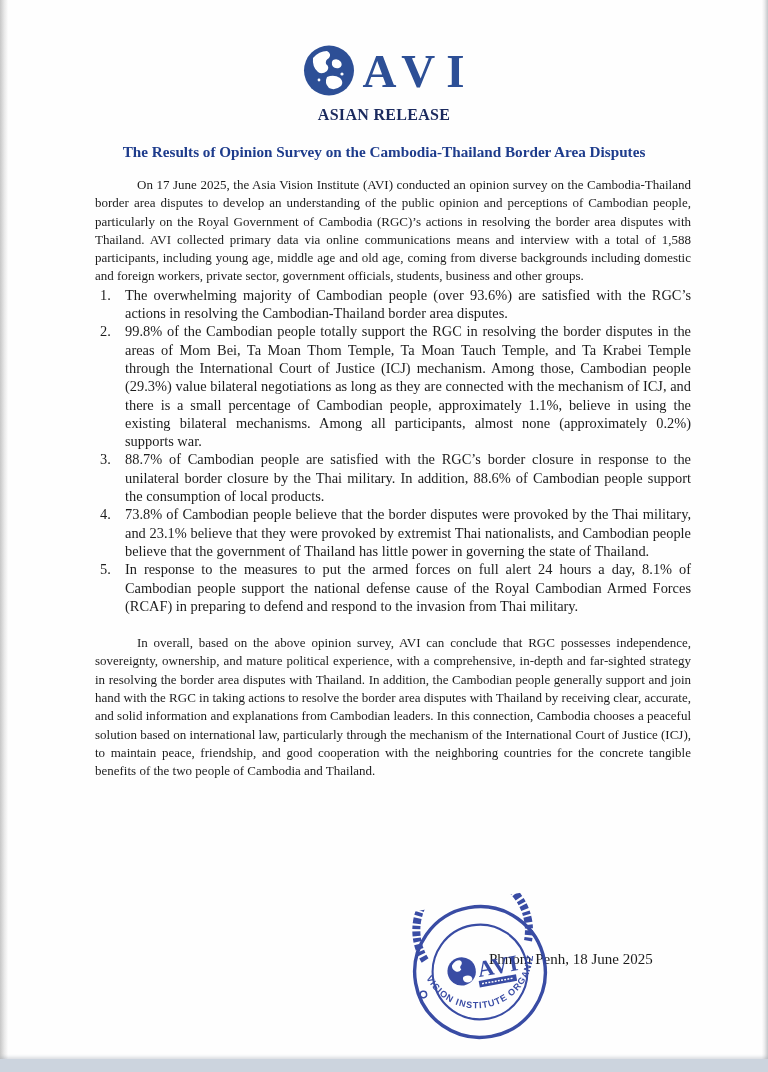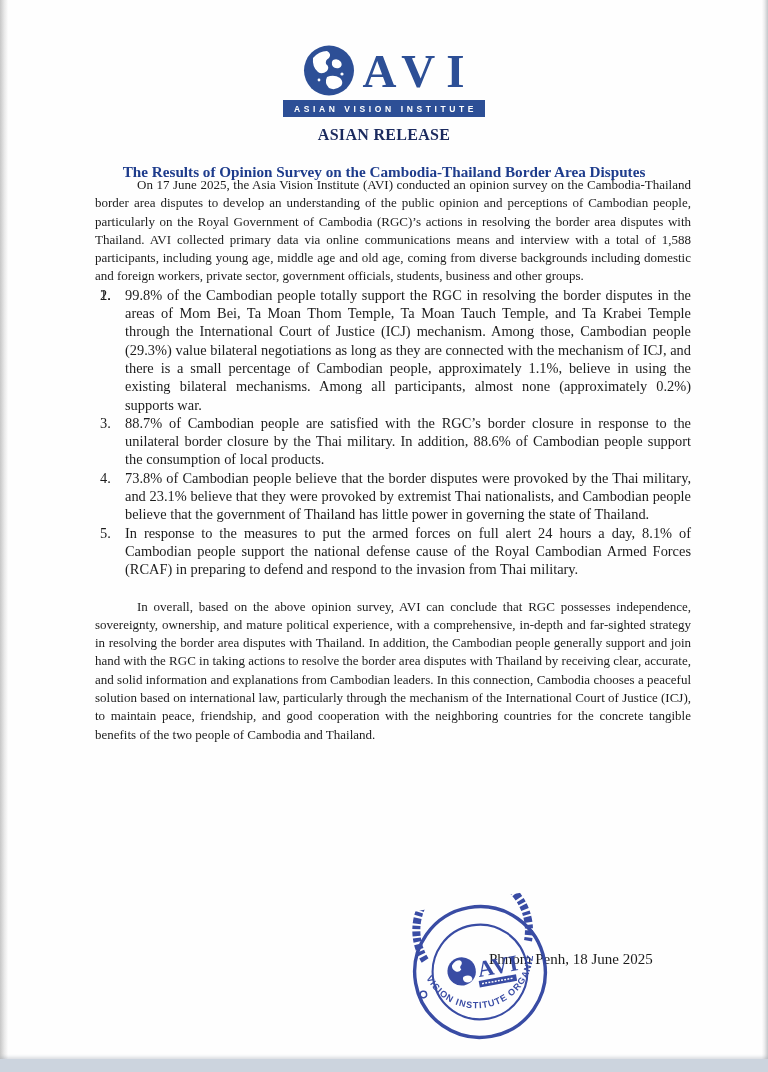--- a/index.html
+++ b/index.html
@@ -60,32 +60,32 @@
     <svg class="globe" viewBox="0 0 52 53">
       <circle cx="26" cy="26.5" r="25" fill="#2d4f96"></circle>
       <path d="M10 14 q6 -7 14 -7 q5 3 2 7 q-4 2 -3 6 q4 3 1 7 q-5 4 -9 1 q-6 -5 -5 -14z" fill="#ffffff"></path>
       <path d="M30 16 q5 -2 8 2 q2 4 -2 6 q-5 1 -7 -3 q-1 -3 1 -5z" fill="#ffffff"></path>
       <path d="M24 33 q7 -3 13 1 q4 4 1 8 q-6 5 -12 2 q-5 -5 -2 -11z" fill="#ffffff"></path>
       <circle cx="39" cy="30" r="1.6" fill="#ffffff"></circle>
       <circle cx="16" cy="36" r="1.4" fill="#ffffff"></circle>
     </svg>
     <div class="avi-acronym" style="color:#2d4f96;">AVI</div>
   </div>
-  <div class="banner" style="background:#2d4f96;">ASIAN VISION INSTITUTE</div>
   <div class="kicker" style="color:#1b2a5e;">ASIAN RELEASE</div>
   <div class="doc-title" style="color:#1e3c8c;">The Results of Opinion Survey on the Cambodia-Thailand Border Area Disputes</div>
 </div>
 
 <div class="doc-body">
   <p class="indent">On 17 June 2025, the Asia Vision Institute (AVI) conducted an opinion survey on the Cambodia-Thailand border area disputes to develop an understanding of the public opinion and perceptions of Cambodian people, particularly on the Royal Government of Cambodia (RGC)’s actions in resolving the border area disputes with Thailand. AVI collected primary data via online communications means and interview with a total of 1,588 participants, including young age, middle age and old age, coming from diverse backgrounds including domestic and foreign workers, private sector, government officials, students, business and other groups.</p>
 
 
   <ol class="results">
     <li>
       <span class="num">1.</span>
+      <span>The overwhelming majority of Cambodian people (over 93.6%) are satisfied with the RGC’s actions in resolving the Cambodian-Thailand border area disputes.</span>
     </li>
     <li>
       <span class="num">2.</span>
       <span>99.8% of the Cambodian people totally support the RGC in resolving the border disputes in the areas of Mom Bei, Ta Moan Thom Temple, Ta Moan Tauch Temple, and Ta Krabei Temple through the International Court of Justice (ICJ) mechanism. Among those, Cambodian people (29.3%) value bilateral negotiations as long as they are connected with the mechanism of ICJ, and there is a small percentage of Cambodian people, approximately 1.1%, believe in using the existing bilateral mechanisms. Among all participants, almost none (approximately 0.2%) supports war.</span>
     </li>
     <li>
       <span class="num">3.</span>
       <span>88.7% of Cambodian people are satisfied with the RGC’s border closure in response to the unilateral border closure by the Thai military. In addition, 88.6% of Cambodian people support the consumption of local products.</span>
     </li>
     <li>

